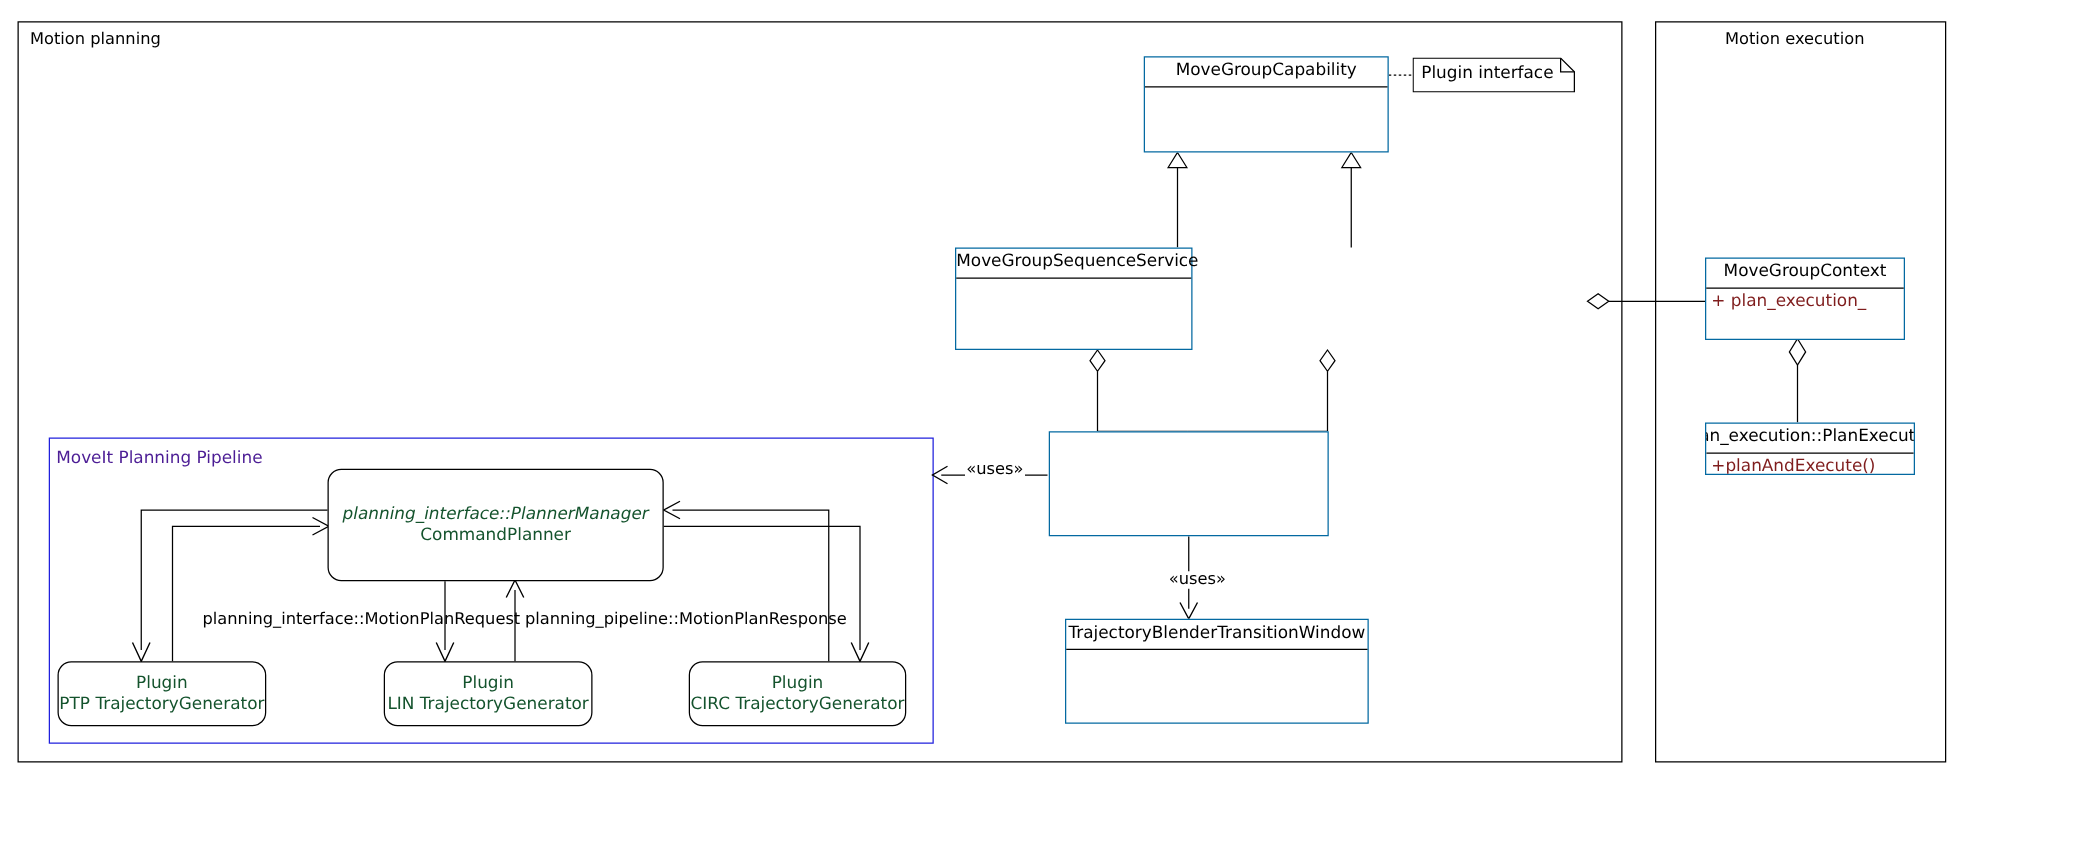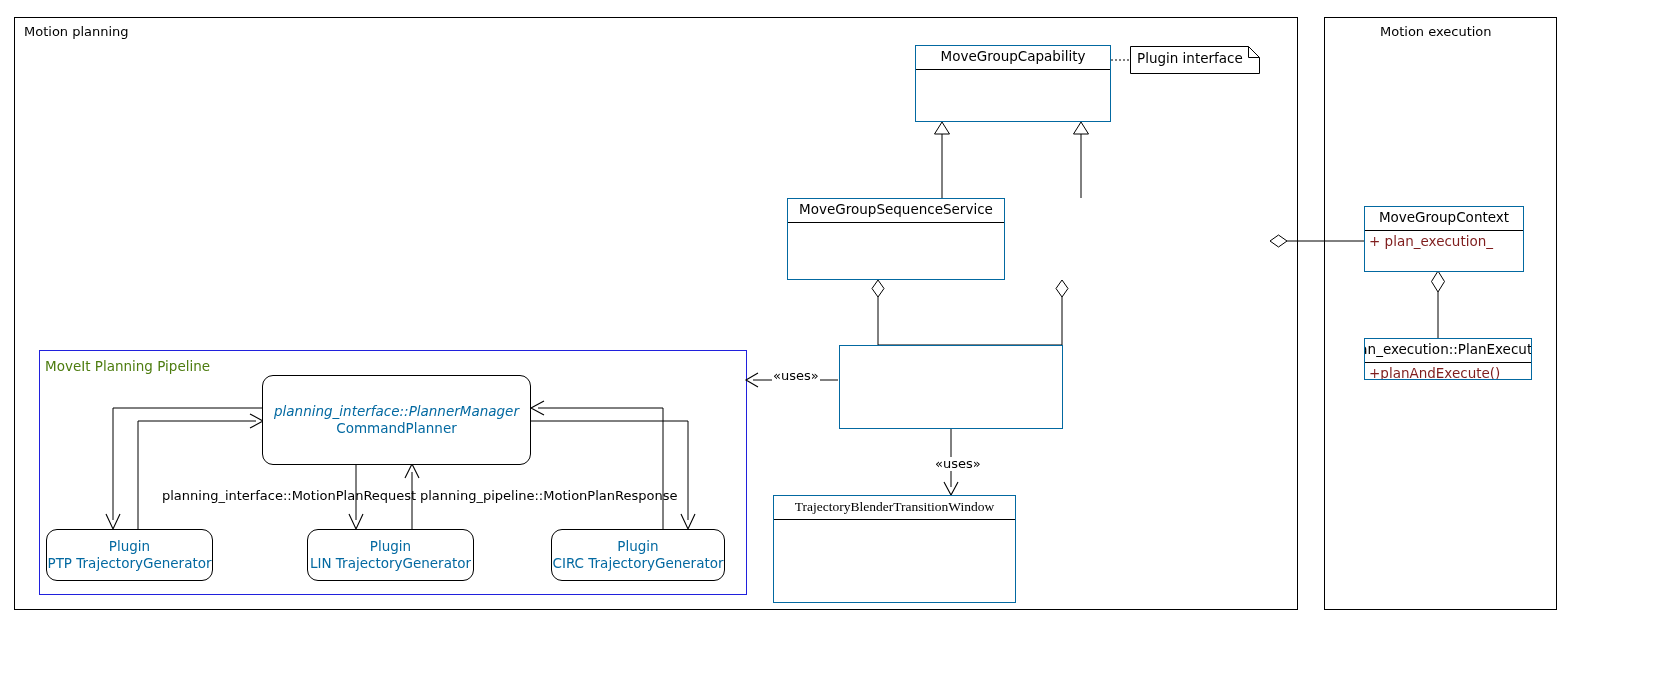--- a/index.html
+++ b/index.html
@@ -34,21 +34,21 @@
   }
   .subpackage {
     position: absolute;
     border: 1px solid #2020dd;
     box-sizing: border-box;
     background: transparent;
   }
   .subpackage-title {
     position: absolute;
     font-size: 13.5px;
-    color: #4d7c0f;
+    color: #4c1d95;
     white-space: nowrap;
     line-height: 1;
   }
   
   .uml-class {
     position: absolute;
     border: 1px solid #0369a1;
     background: #ffffff;
     box-sizing: border-box;
     display: flex;
@@ -81,21 +81,21 @@
     position: absolute;
     border: 1px solid #000000;
     border-radius: 11px;
     background: #ffffff;
     box-sizing: border-box;
     display: flex;
     flex-direction: column;
     align-items: center;
     justify-content: center;
     font-size: 13.5px;
-    color: #0369a1;
+    color: #14532d;
     line-height: 1.28;
     text-align: center;
     white-space: nowrap;
   }
   .round-box .italic {
     font-style: italic;
   }
   
   .note {
     position: absolute;
@@ -247,31 +247,31 @@
   </div>
 
   <div class="note" style="left:1130px; top:46px; width:130px; height:28px;">
     <svg width="130" height="28" viewBox="0 0 130 28">
       <path d="M0.5,0.5 L118.5,0.5 L129.5,11.5 L129.5,27.5 L0.5,27.5 Z" fill="#ffffff" stroke="#000000" stroke-width="1"></path>
       <path d="M118.5,0.5 L118.5,11.5 L129.5,11.5" fill="none" stroke="#000000" stroke-width="1"></path>
     </svg>
     <div class="note-label">Plugin interface</div>
   </div>
 
-  <div class="uml-class" style="left:787px; top:198px; width:218px; height:82px;">
+  <div class="uml-class" style="left:764px; top:198px; width:190px; height:82px;">
     <div class="uml-name nowrapoverflow">MoveGroupSequenceService</div>
     <div class="uml-compartment empty"></div>
   </div>
 
 
   <div class="uml-class" style="left:839px; top:345px; width:224px; height:84px;">
     <div class="uml-compartment empty"></div>
   </div>
 
-  <div class="uml-class" style="left:773px; top:495px; width:243px; height:108px;font-family:Liberation Serif, serif;">
+  <div class="uml-class" style="left:852px; top:495px; width:243px; height:84px;">
     <div class="uml-name">TrajectoryBlenderTransitionWindow</div>
     <div class="uml-compartment empty"></div>
   </div>
 
   <div class="uml-class" style="left:1364px; top:206px; width:160px; height:66px;">
     <div class="uml-name">MoveGroupContext</div>
     <div class="uml-compartment">+ plan_execution_</div>
   </div>
 
   <div class="uml-class clip-left" style="left:1364px; top:338px; width:168px; height:42px;">

